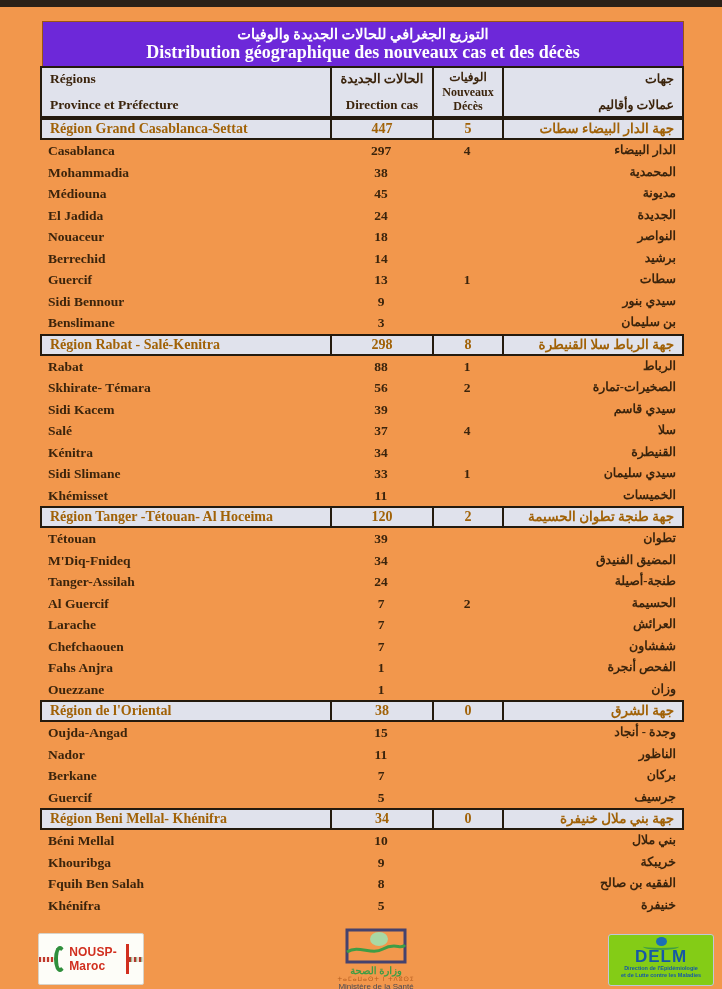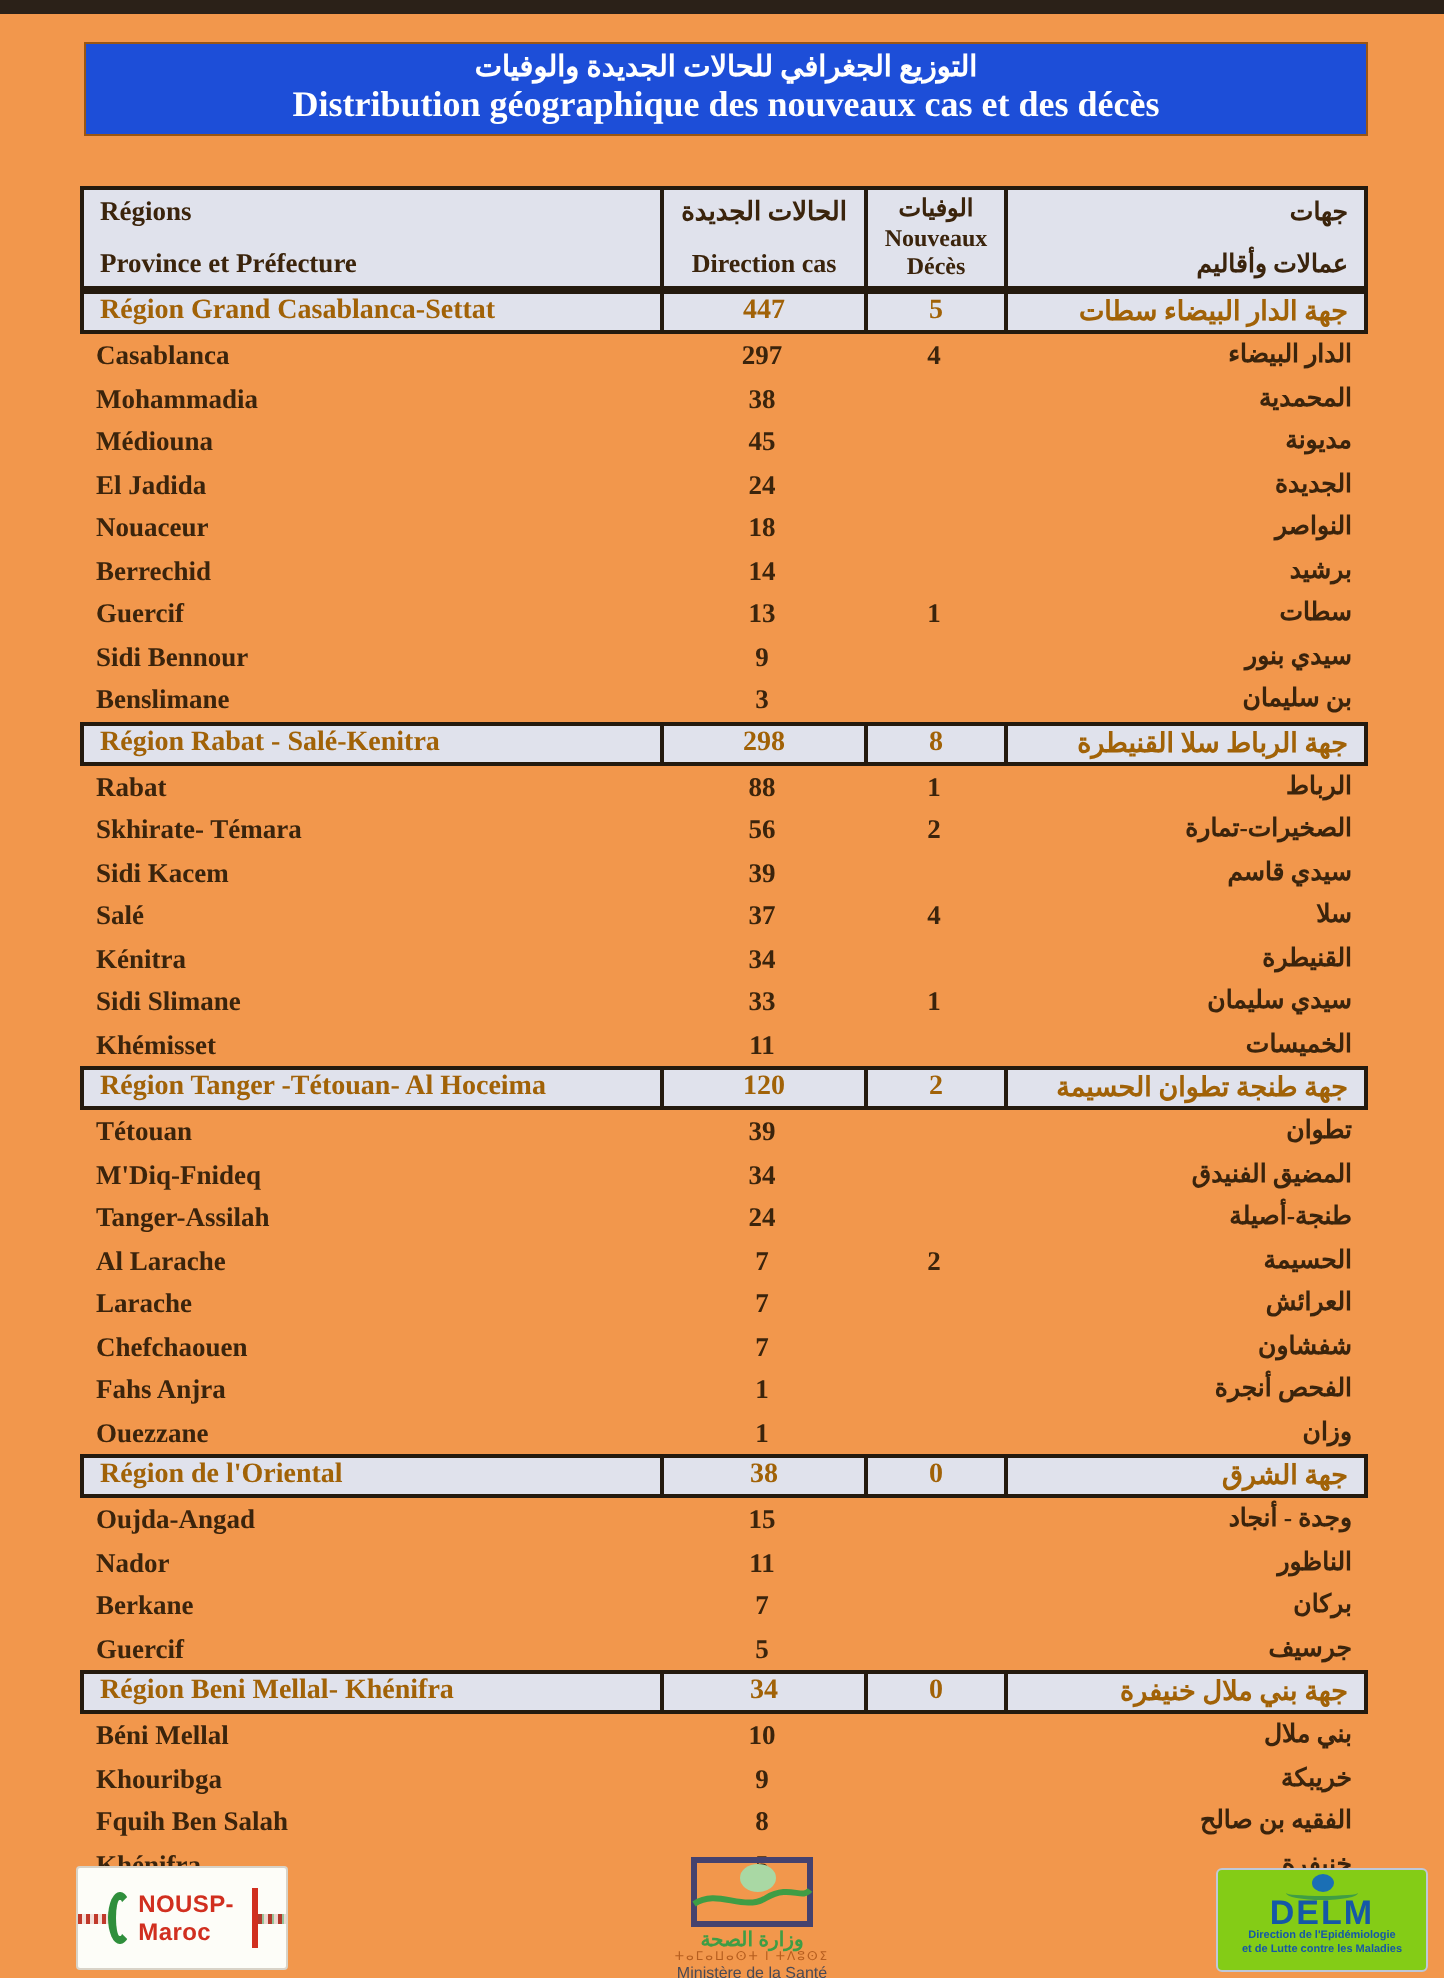--- a/index.html
+++ b/index.html
@@ -5,29 +5,29 @@
   * { margin:0; padding:0; box-sizing:border-box; }
   html,body { width:722px; height:989px; }
   body { font-family:"Liberation Serif", serif; background:#F2974C; overflow:hidden; }
   .page { position:relative; width:722px; height:989px; background:#F2974C; overflow:hidden; }
 
   .top-strip { position:absolute; left:0; top:0; width:722px; height:7px; background:#2B2118; }
 
   
   .title-band {
     position:absolute; left:42px; top:21px; width:642px; height:47px;
-    background:#1d4ed8; border:1px solid #9A5512;
+    background:#6d28d9; border:1px solid #9A5512;
     color:#FFFFFF; text-align:center;
     display:flex; flex-direction:column; justify-content:center; gap:1px;
   }
   .t-ar { font-size:14.5px; font-weight:700; direction:rtl; line-height:1.15; }
   .t-fr { font-size:18px; font-weight:700; line-height:1.1; }
 
   
-  .table { position:absolute; left:40px; top:93px; width:644px; color:#3B240C; }
+  .table { position:absolute; left:40px; top:66px; width:644px; color:#3B240C; }
   .row  { display:grid; grid-template-columns:290px 102px 70px 1fr; width:644px; }
   .cell { overflow:hidden; white-space:nowrap; }
   .c1 { text-align:left;  padding-left:8px;  }
   .c2 { text-align:center; }
   .c3 { text-align:center; }
   .c4 { text-align:right; padding-right:8px; direction:rtl; }
 
   .hdr { height:52px; background:#E0E2EC; border:2px solid #241A0E; font-weight:700; }
   .hdr .cell { border-right:2px solid #241A0E; display:flex; flex-direction:column; justify-content:space-between; padding-top:3px; padding-bottom:3px; }
   .hdr .c4 { border-right:none; }
@@ -245,21 +245,21 @@
           <div class="cell c3"></div>
           <div class="cell c4">المضيق الفنيدق</div>
         </div>
         <div class="row city-row">
           <div class="cell c1">Tanger-Assilah</div>
           <div class="cell c2">24</div>
           <div class="cell c3"></div>
           <div class="cell c4">طنجة-أصيلة</div>
         </div>
         <div class="row city-row">
-          <div class="cell c1">Al Larache</div>
+          <div class="cell c1">Al Guercif</div>
           <div class="cell c2">7</div>
           <div class="cell c3">2</div>
           <div class="cell c4">الحسيمة</div>
         </div>
         <div class="row city-row">
           <div class="cell c1">Larache</div>
           <div class="cell c2">7</div>
           <div class="cell c3"></div>
           <div class="cell c4">العرائش</div>
         </div>

